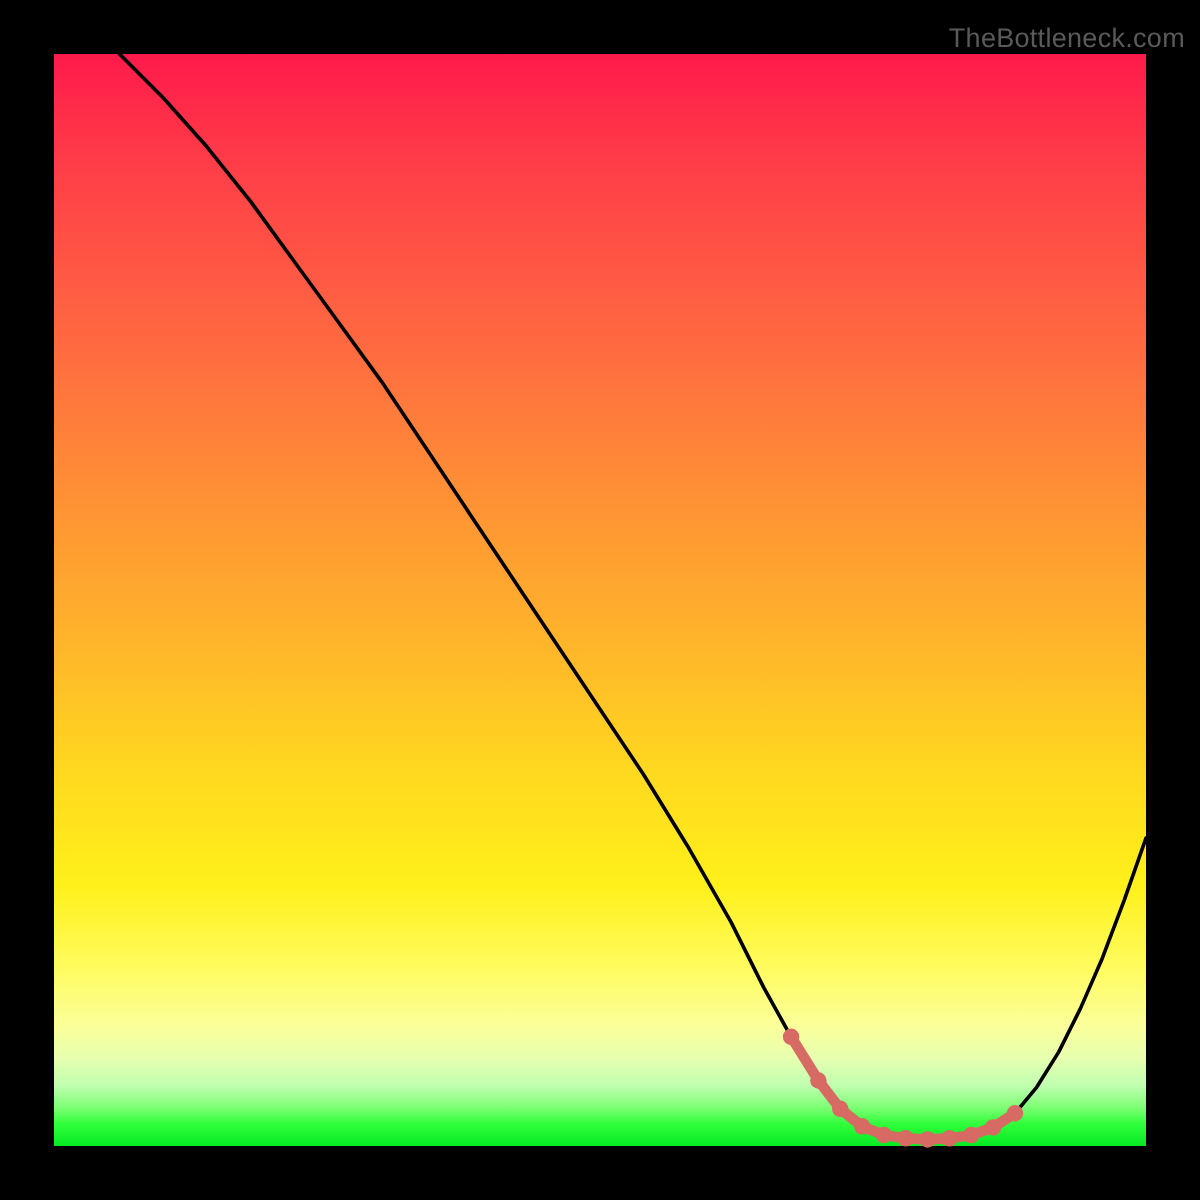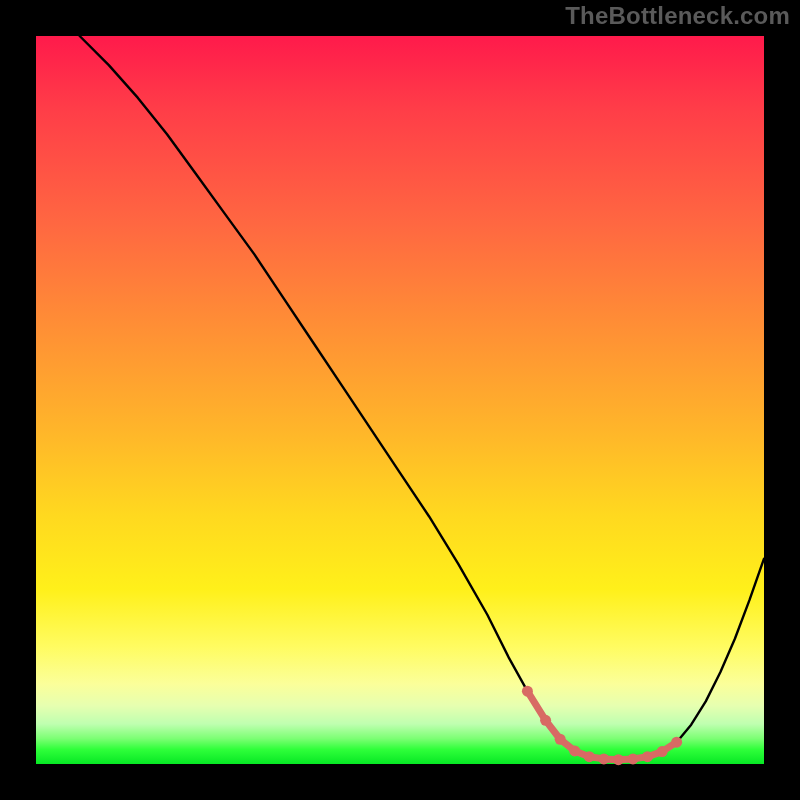--- a/index.html
+++ b/index.html
@@ -12,25 +12,25 @@
     font-family: Arial, Helvetica, sans-serif;
   }
   .frame {
     position: relative;
     width: 800px;
     height: 800px;
     background: #000;
   }
   .watermark {
     position: absolute;
-    top: 2px;
+    top: 15px;
     right: 10px;
     color: #5a5a5a;
-    font-size: 24px;
-    font-weight: 700;
+    font-size: 18px;
+    font-weight: 400;
     letter-spacing: 0.2px;
     z-index: 10;
   }
   .plot-area {
     position: absolute;
     left: 36px;
     top: 36px;
     width: 728px;
     height: 728px;
     

